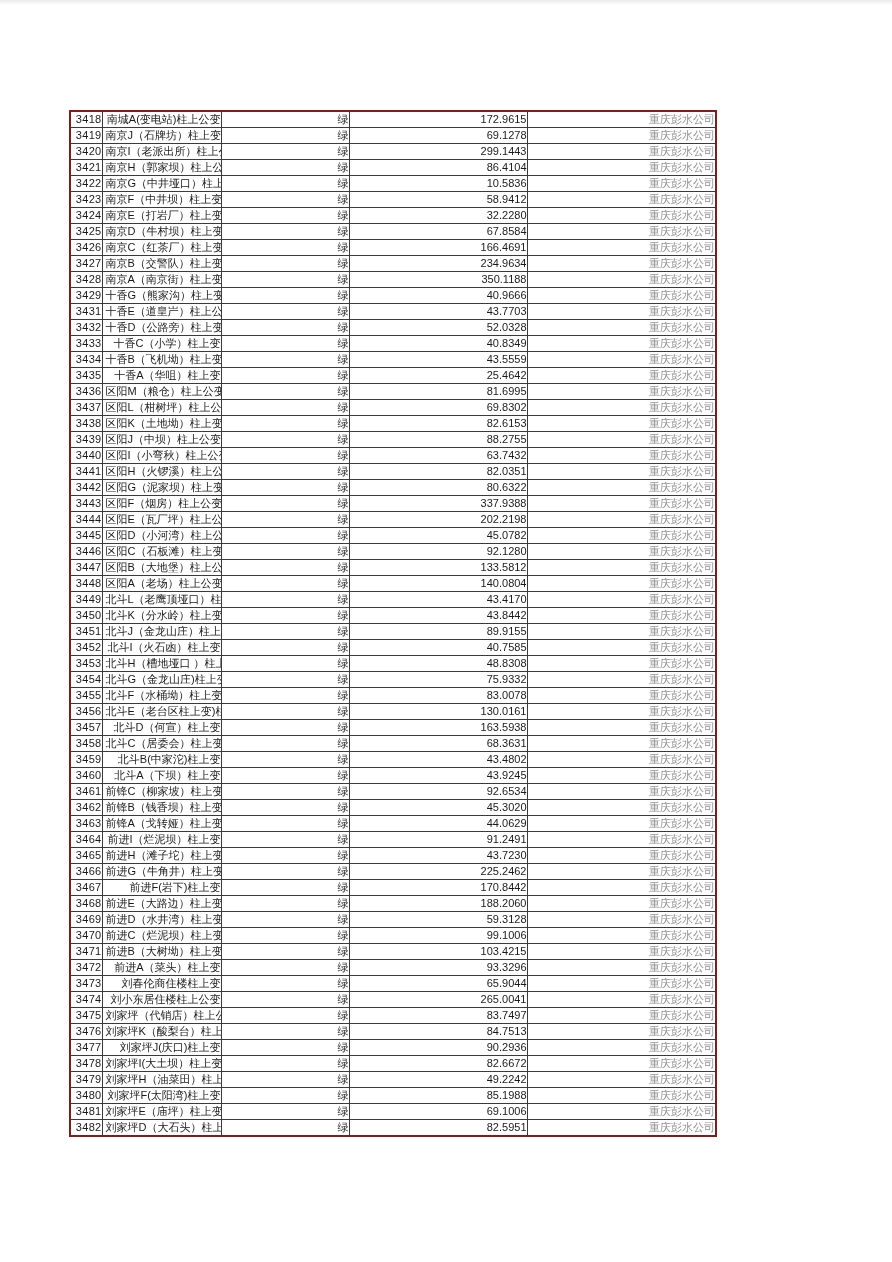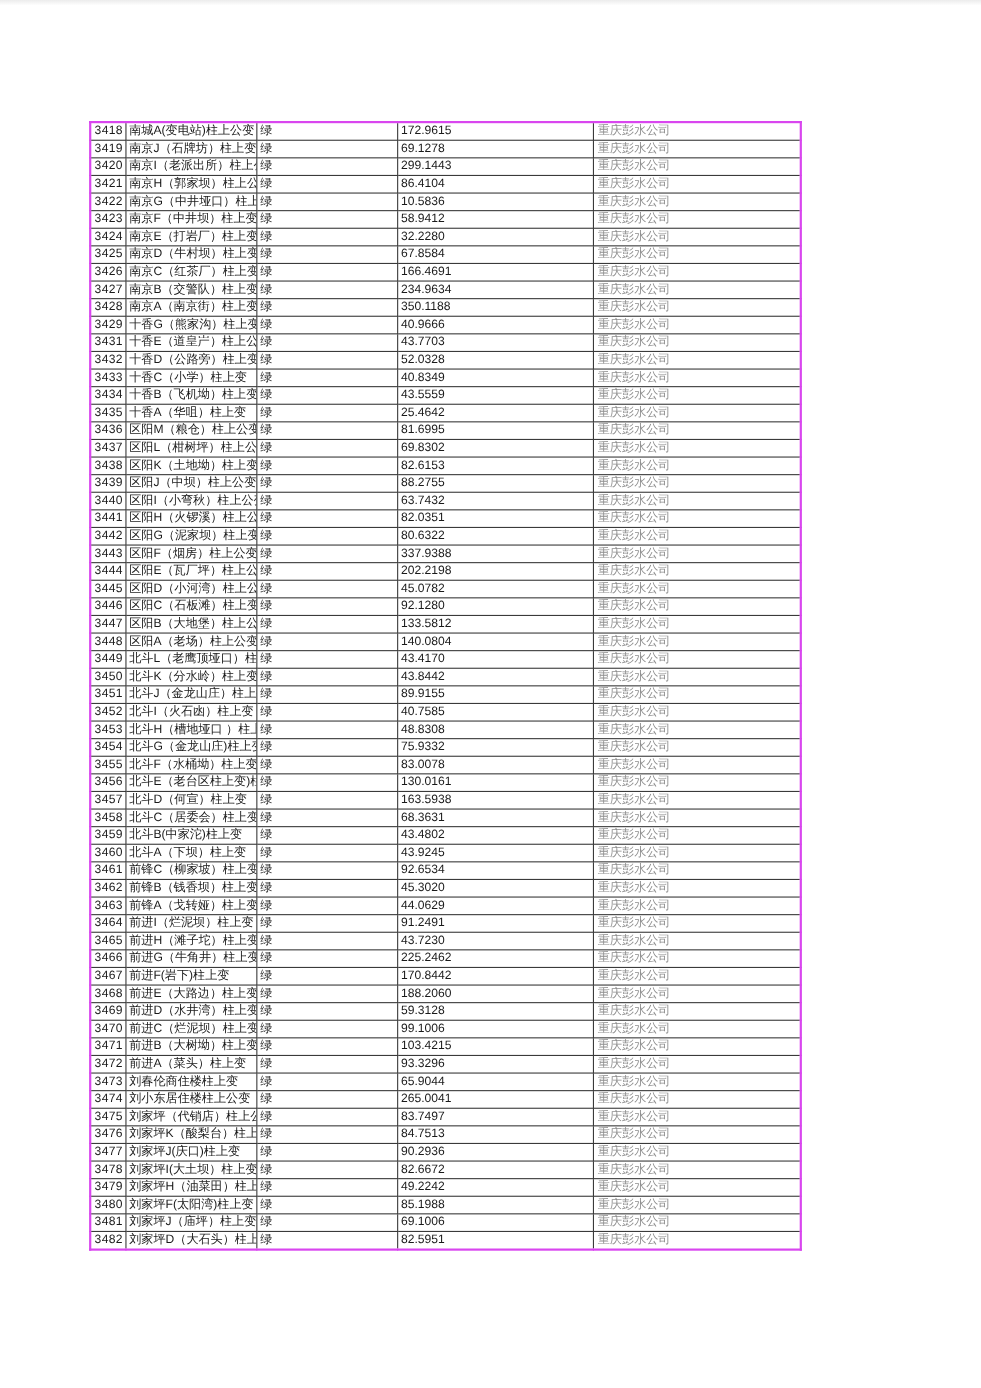--- a/index.html
+++ b/index.html
@@ -15,26 +15,27 @@
     font-family: "Liberation Sans", sans-serif;
   }
   .page-top-shade {
     position: absolute;
     top: 0; left: 0; right: 0;
     height: 5px;
     background: linear-gradient(#ececec, #ffffff);
   }
   .data-table {
     position: absolute;
-    left: 81px;
+    left: 69px;
     top: 110px;
     width: 646px;
     border-collapse: collapse;
     table-layout: fixed;
-    border: 2px solid #d946ef;
+    border: 2px solid #7f1d1d;
+    text-align: right;
   }
   .data-table td {
     border: 1px solid #3a3a3a;
     height: 15px;
     font-size: 11px;
     line-height: 15px;
     padding: 0 0 0 3px;
     overflow: hidden;
     white-space: nowrap;
     color: #1a1a1a;
@@ -486,21 +487,21 @@
       </tr>
       <tr>
         <td class="c0">3480</td>
         <td class="c1">刘家坪F(太阳湾)柱上变</td>
         <td class="c2">绿</td>
         <td class="c3">85.1988</td>
         <td class="c4">重庆彭水公司</td>
       </tr>
       <tr>
         <td class="c0">3481</td>
-        <td class="c1">刘家坪J（庙坪）柱上变</td>
+        <td class="c1">刘家坪E（庙坪）柱上变</td>
         <td class="c2">绿</td>
         <td class="c3">69.1006</td>
         <td class="c4">重庆彭水公司</td>
       </tr>
       <tr>
         <td class="c0">3482</td>
         <td class="c1">刘家坪D（大石头）柱上变</td>
         <td class="c2">绿</td>
         <td class="c3">82.5951</td>
         <td class="c4">重庆彭水公司</td>

